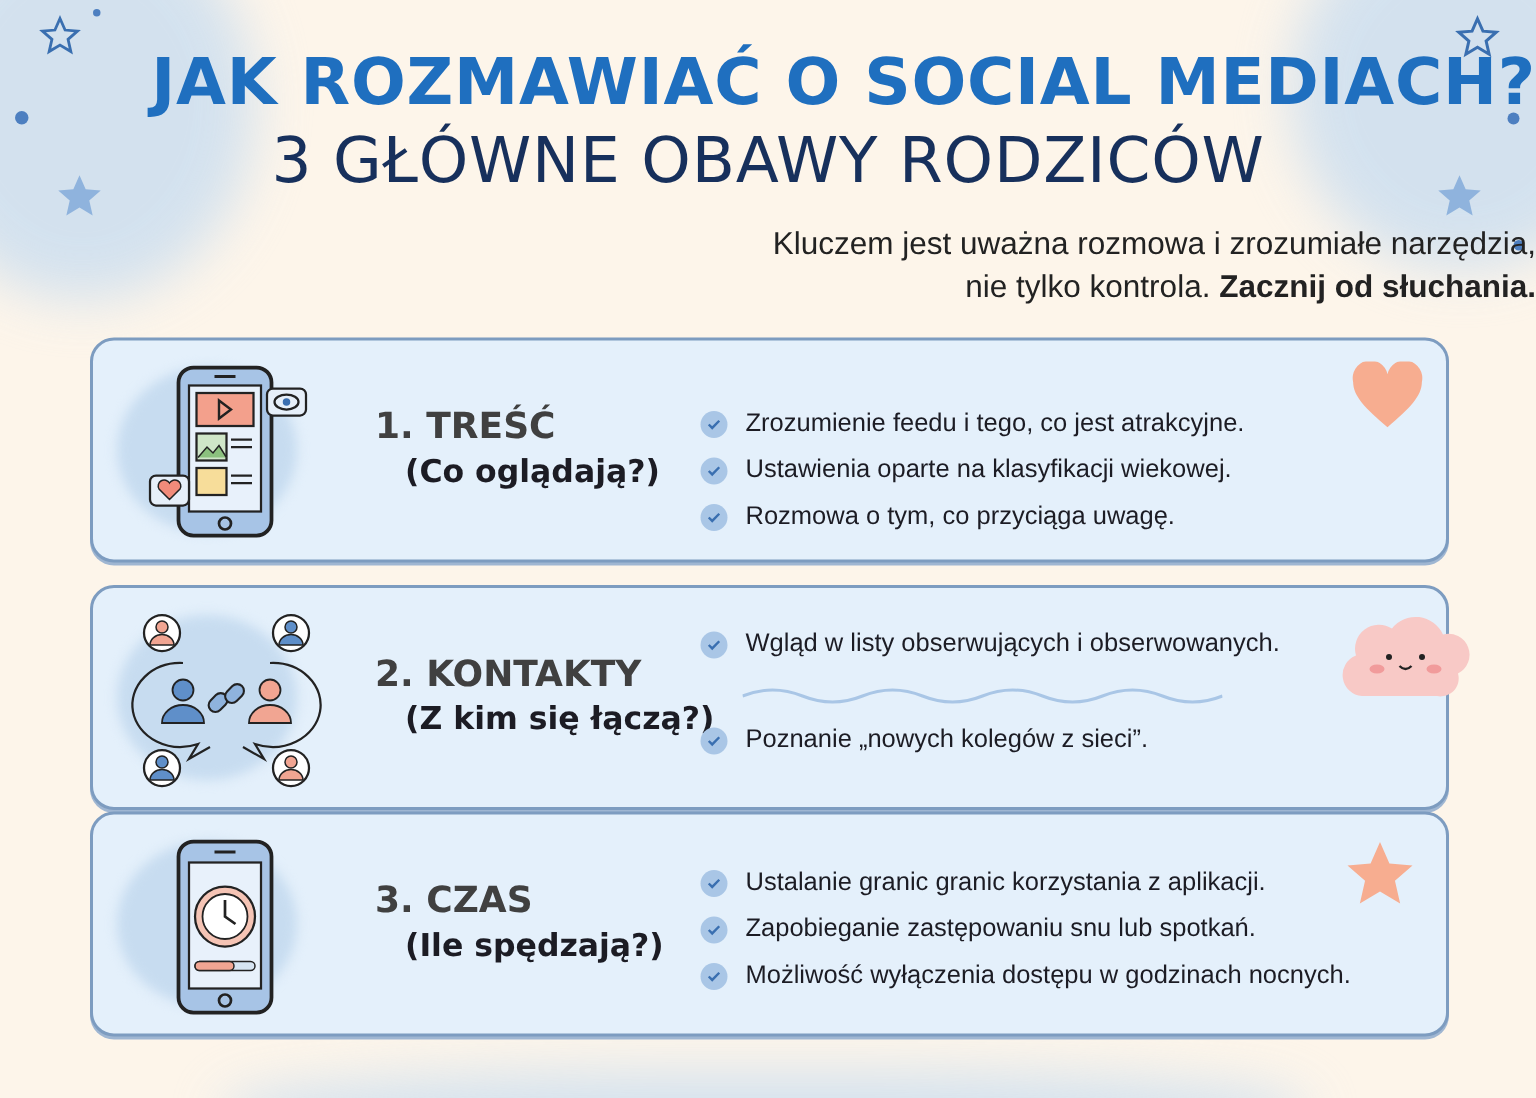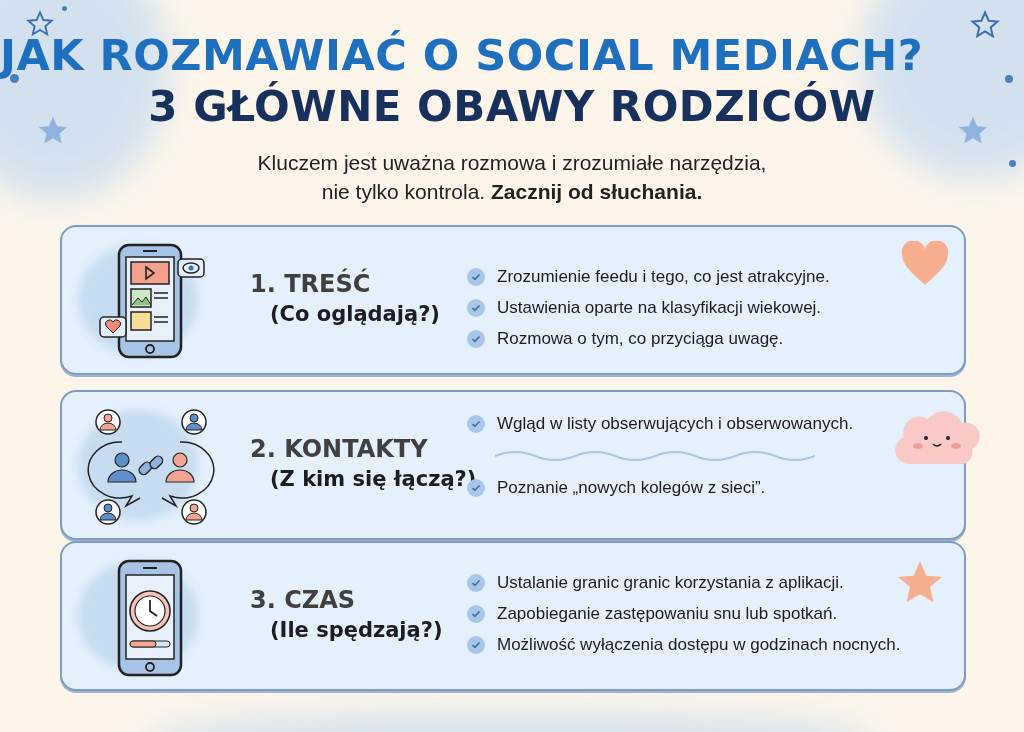--- a/index.html
+++ b/index.html
@@ -6,46 +6,46 @@
   html, body { width: 1024px; height: 732px; overflow: hidden; }
   body {
     background: #fdf5ea;
     font-family: "DejaVu Sans", sans-serif;
     position: relative;
     color: #1c1c24;
   }
   .wash { position: absolute; border-radius: 50%; filter: blur(18px); background: #c9ddf0; opacity: .8; }
   .deco { position: absolute; }
   .title1 {
-    position: absolute; top: 30px; left: 0; width: 1024px; text-align: left;
+    position: absolute; top: 30px; left: 0; width: 1024px; text-align: right;
     font-size: 43px; font-weight: bold; color: #1f6fbf; letter-spacing: 0.5px;
   }
   .title2 {
     position: absolute; top: 82px; left: 0; width: 1024px; text-align: center;
-    font-size: 42px; font-weight: bold; color: #17305c; letter-spacing: 0.5px;
+    font-size: 42px; font-weight: normal; color: #17305c; letter-spacing: 0.5px;
   }
   .subtitle {
-    position: absolute; top: 148px; left: 0; width: 1024px; text-align: center;
+    position: absolute; top: 148px; left: 0; width: 1024px; text-align: right;
     font-family: "Liberation Sans", sans-serif; font-size: 21px; line-height: 29px; color: #222;
   }
   .subtitle b { font-weight: bold; }
   .card {
     position: absolute; left: 60px; width: 906px; height: 150px;
     background: #e4f0fb; border: 2px solid #7d9cc0; border-radius: 16px;
     box-shadow: 0 2px 0 #9fb6d2;
   }
   .card .illu { position: absolute; left: 24px; top: 10px; width: 130px; height: 130px; }
   .card .blob { position: absolute; left: 16px; top: 18px; width: 120px; height: 110px; border-radius: 50%; background: #c7dcf0; filter: blur(4px); }
   .card .head { position: absolute; left: 188px; top: 42px; }
   .card .h-num { font-size: 24px; font-weight: bold; color: #404040; display: block; line-height: 30px; }
   .card .h-q { font-size: 21px; font-weight: bold; color: #1c1c24; display: block; line-height: 30px; margin-left: 20px; }
   .card ul { position: absolute; left: 405px; list-style: none; }
   .card li {
     font-family: "Liberation Sans", sans-serif; font-size: 17px; color: #1c1c24;
-    height: 31px; display: flex; align-items: center;
+    height: 31px; display: flex; align-items: flex-end;
   }
   .chk {
     width: 18px; height: 18px; border-radius: 50%; background: #a9c6e6;
     margin-right: 12px; flex-shrink: 0; display: inline-flex; align-items: center; justify-content: center;
   }
   .sticker { position: absolute; }
 </style>
 </head>
 <body>
 

